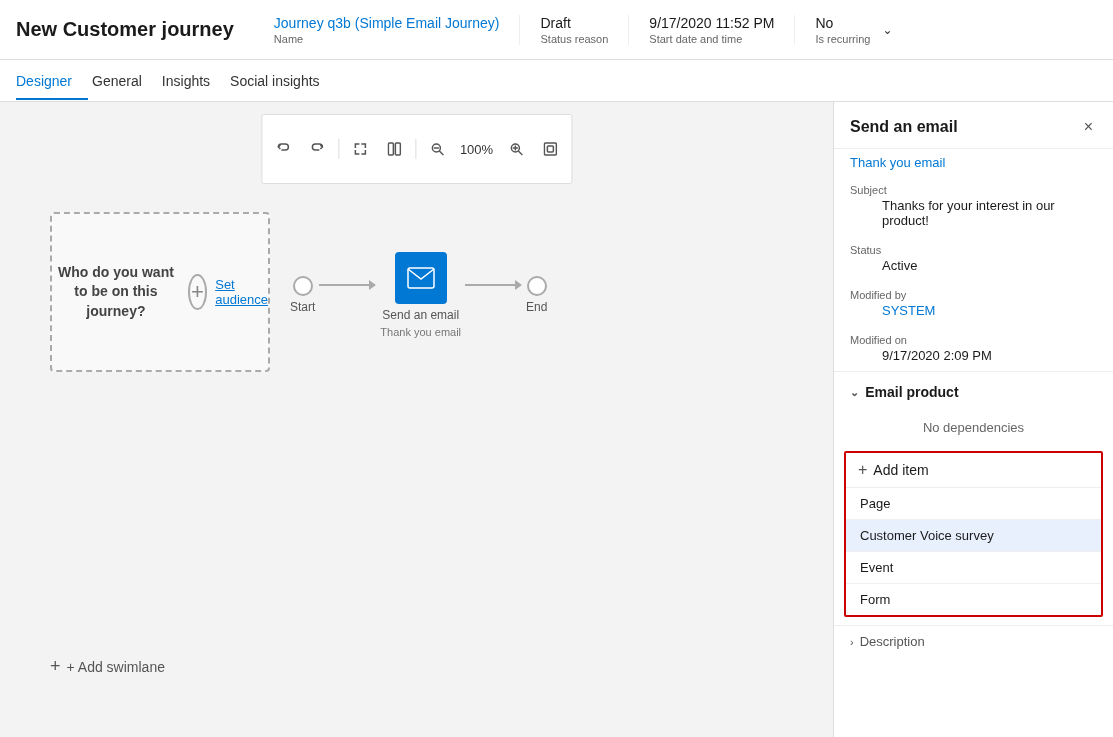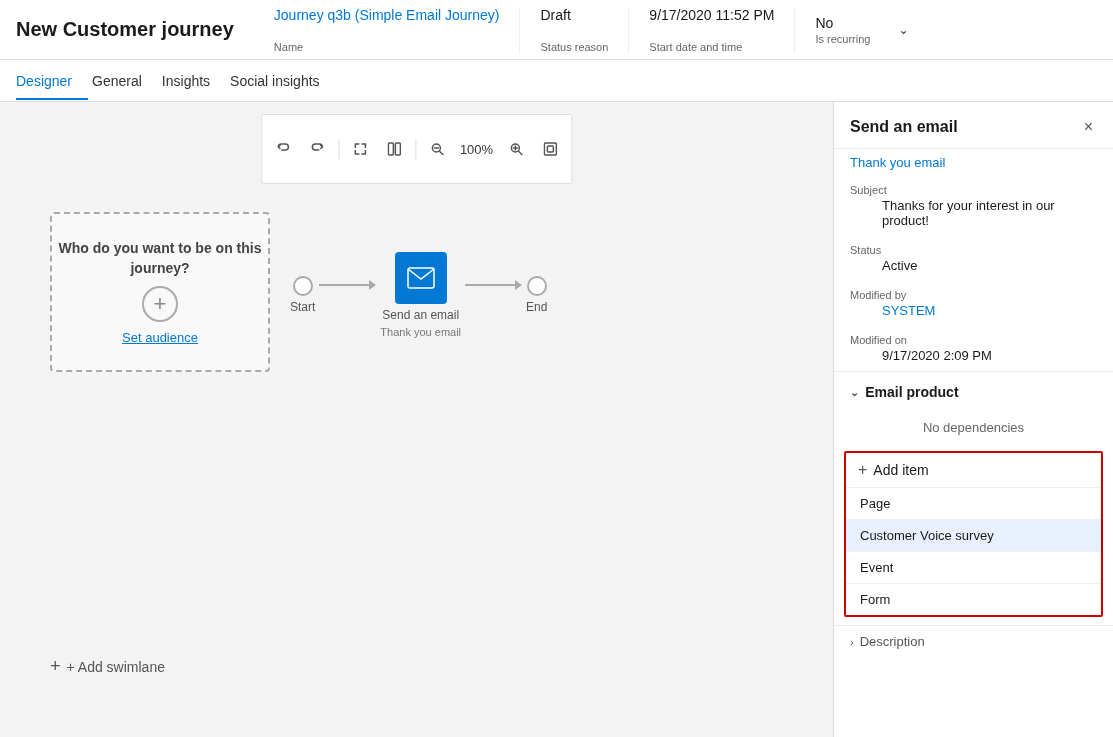--- a/index.html
+++ b/index.html
@@ -25,21 +25,20 @@
       display: flex;
       align-items: center;
       flex: 1;
       gap: 0;
     }
     .header-field {
       display: flex;
       flex-direction: column;
       padding: 0 20px;
       border-right: 1px solid #eee;
-      gap: 16px;
     }
     .header-field:last-of-type { border-right: none; }
     .header-field-value {
       font-size: 14px;
       color: #1a1a1a;
       font-weight: 400;
     }
     .header-field-value.link { color: #0078d4; }
     .header-field-label {
       font-size: 11px;
@@ -153,21 +152,21 @@
     .audience-box {
       position: absolute;
       top: 40px;
       left: 30px;
       width: 220px;
       height: 160px;
       border: 2px dashed #aaa;
       border-radius: 4px;
       background: #f9f9f9;
       display: flex;
-      flex-direction: column;
+      flex-direction: row;
       align-items: center;
       justify-content: center;
       gap: 8px;
     }
     .audience-text {
       font-size: 14px;
       font-weight: 600;
       color: #444;
       text-align: center;
       line-height: 1.4;

